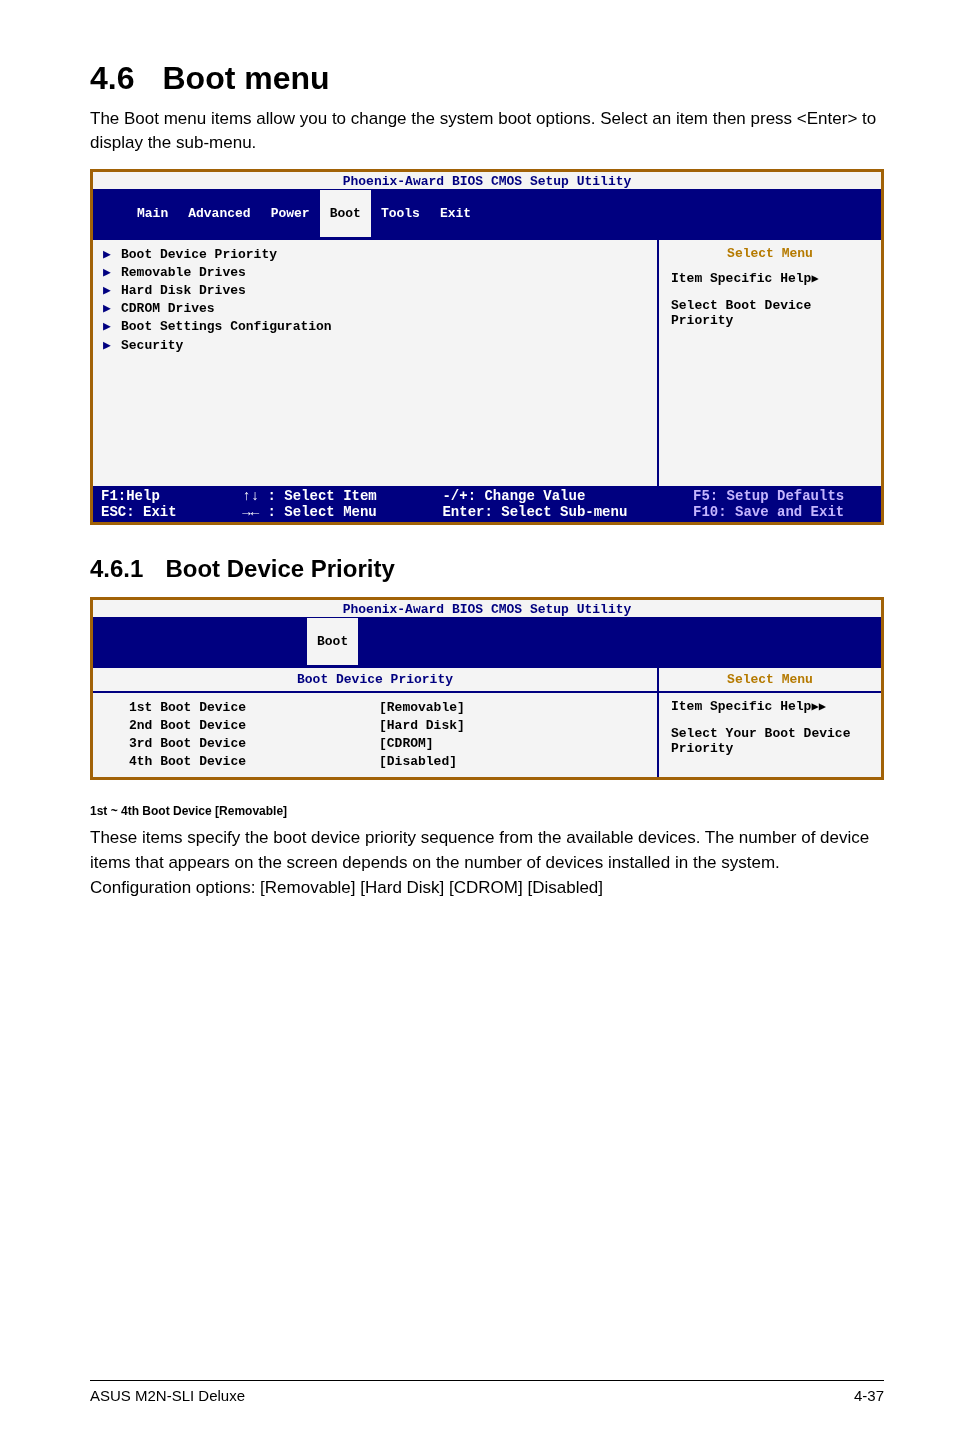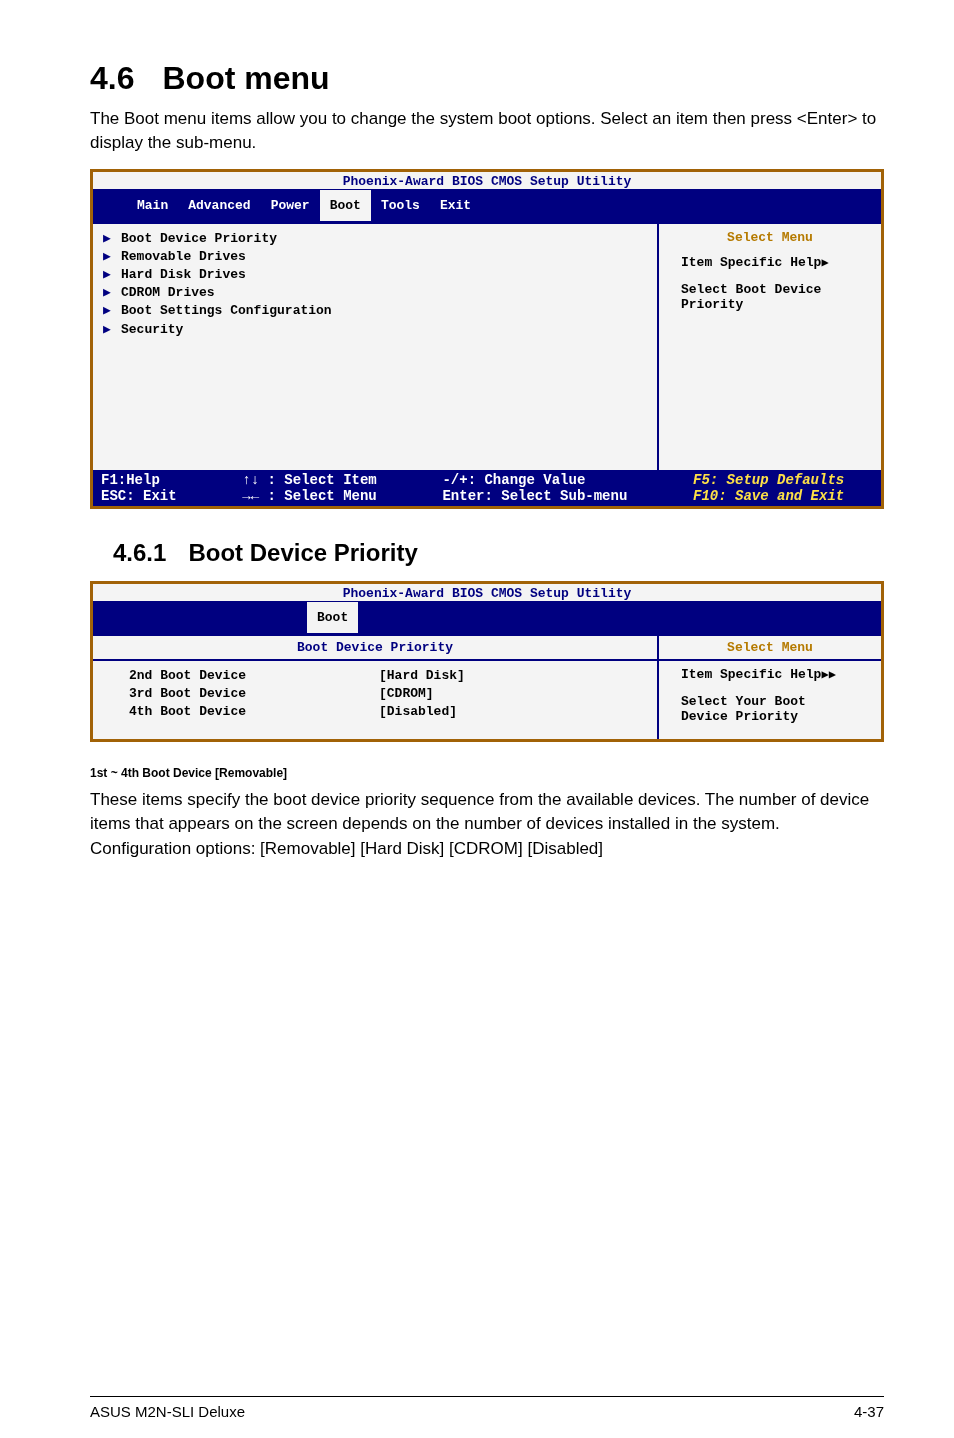--- a/index.html
+++ b/index.html
@@ -49,21 +49,21 @@
       background: #f4f4f4;
     }
     .bios-tabbar {
       background: #000080;
       color: #fff;
       display: flex;
       padding: 1px 0 1px 34px;
       font-weight: bold;
     }
     .bios-tab {
-      padding: 8px 10px;
+      padding: 16px 10px;
     }
     .bios-tab.solo {
       margin-left: 180px;
     }
     .bios-tab.active {
       background: #f4f4f4;
       color: #000;
     }
     .bios-hsep {
       border-top: 2px solid #000080;
@@ -96,21 +96,21 @@
     .bios-row .col1 {
       width: 250px;
       display: inline-block;
     }
     .bios-row .col2 {
       display: inline-block;
     }
     .bios-right {
       width: 224px;
       border-left: 2px solid #000080;
-      padding: 6px 22px;
+      padding: 6px 12px;
       font-weight: bold;
     }
     .bios-select-menu {
       color: #b57a00;
       text-align: center;
       margin-bottom: 10px;
     }
     .bios-help-box1 { min-height: 246px; }
     .bios-help-box2 { min-height: 78px; }
     .help-arrow { font-size: 12px; }
@@ -119,42 +119,42 @@
       color: #fff;
       font-weight: bold;
       display: flex;
       padding: 2px 8px;
       font-size: 14px;
     }
     .bios-footer .fcell {
       flex: 1 1 auto;
       white-space: pre;
     }
-    .bios-footer .fcell.yellow { color: #fde047; font-style: italic; }
+    .bios-footer .fcell.yellow { color: #c4b5fd; }
 
     
     h2.subsection {
       font-size: 24px;
       font-weight: bold;
       margin: 30px 0 14px 0;
     }
-    h2.subsection .num { margin-right: 22px; margin-left: 23px; }
+    h2.subsection .num { margin-right: 22px; }
 
     h3.sub3 {
       font-size: 12px;
       font-weight: bold;
       margin: 24px 0 8px 0;
     }
     p.body {
       font-size: 17px;
       line-height: 1.45;
     }
     .footer-line {
       position: absolute;
-      bottom: 18px;
+      bottom: 34px;
       left: 90px;
       right: 70px;
       border-top: 1px solid #000;
       padding-top: 6px;
       font-size: 15px;
       display: flex;
       justify-content: space-between;
     }
   </style>
 </head>
@@ -234,20 +234,24 @@
   <div class="bios-hsep"></div>
   <div class="bios-body" style="border-bottom:2px solid #000080">
     <div class="bios-left-heading" style="flex:1 1 auto;">Boot Device Priority</div>
     <div class="bios-right" style="padding-top:4px;padding-bottom:4px">
       <div class="bios-select-menu" style="margin-bottom:0">Select Menu</div>
     </div>
   </div>
   <div class="bios-body">
     <div class="bios-left bios-help-box2" style="padding-left:36px">
       <div class="bios-row">
+          <span class="col1">1st Boot Device</span>
+          <span class="col2">[Removable]</span>
+        </div>
+      <div class="bios-row">
           <span class="col1">2nd Boot Device</span>
           <span class="col2">[Hard Disk]</span>
         </div>
       <div class="bios-row">
           <span class="col1">3rd Boot Device</span>
           <span class="col2">[CDROM]</span>
         </div>
       <div class="bios-row">
           <span class="col1">4th Boot Device</span>
           <span class="col2">[Disabled]</span>

